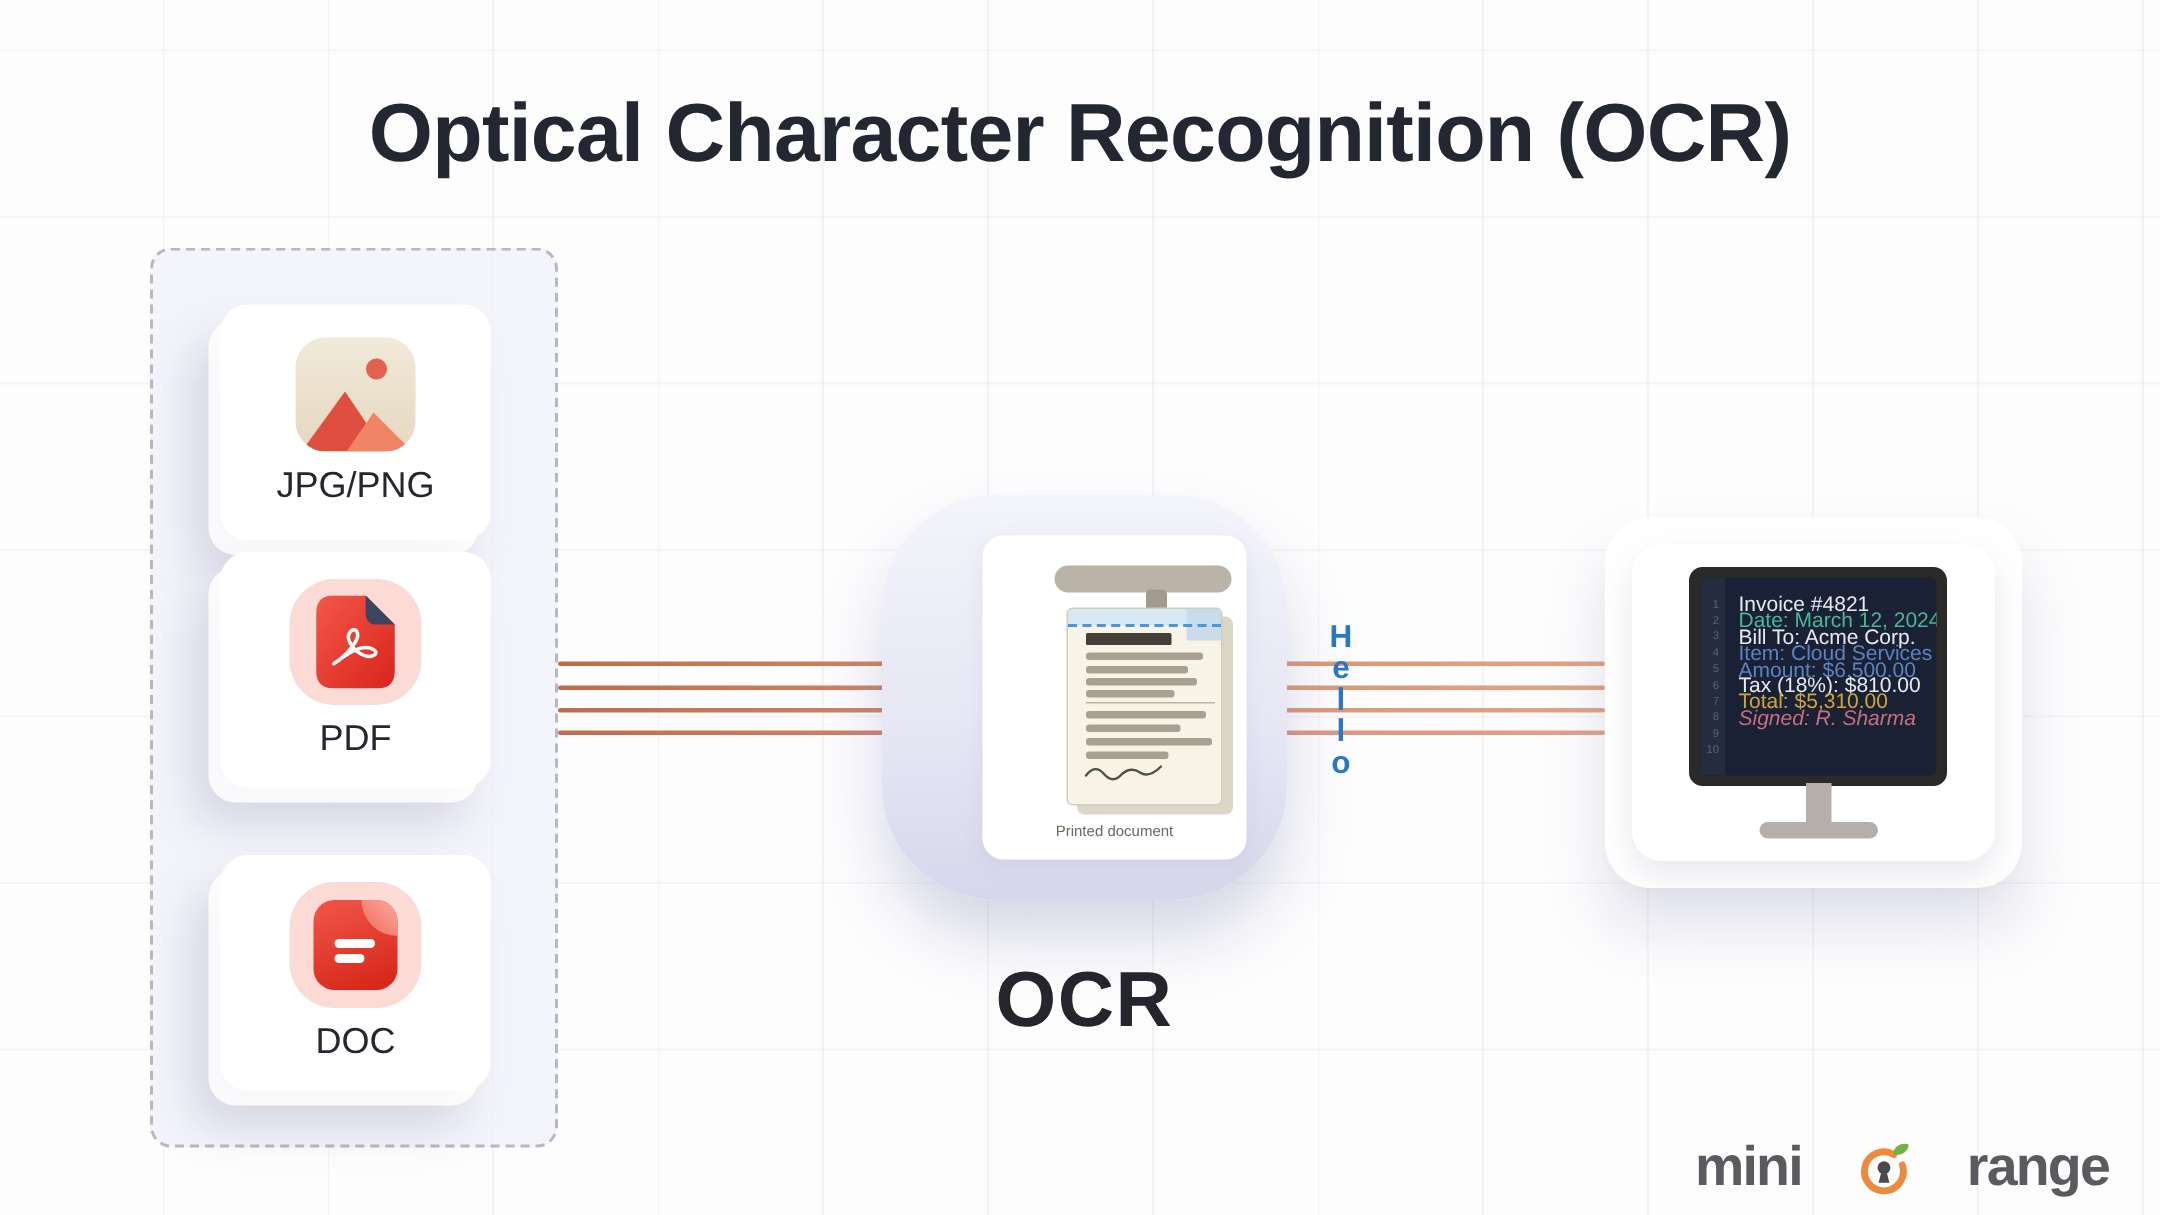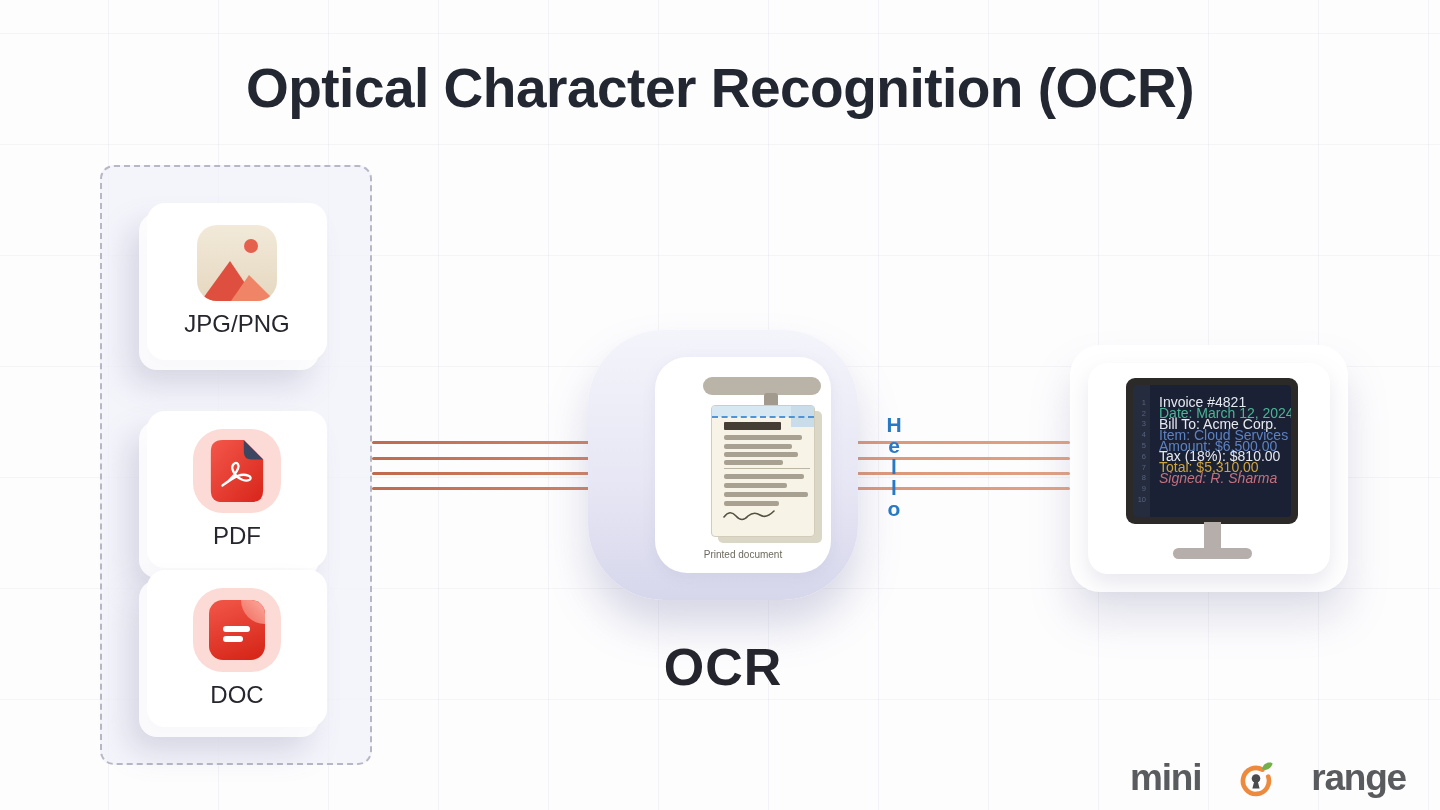--- a/index.html
+++ b/index.html
@@ -13,21 +13,21 @@
 
   .title{position:absolute;top:56px;left:0;right:0;text-align:center;
     font-size:55px;font-weight:bold;color:#232731;letter-spacing:-0.5px;}
 
   
   .input-panel{position:absolute;left:100px;top:165px;width:272px;height:600px;
     border:2px dashed #b7b7c5;border-radius:14px;background:rgba(241,241,250,0.78);box-sizing:border-box;}
   .card{position:absolute;left:147px;width:180px;height:157px;background:#fff;border-radius:18px;
     box-shadow:-8px 10px 0 rgba(255,255,255,0.85), -18px 24px 30px rgba(125,125,160,0.25);
     display:flex;flex-direction:column;align-items:center;justify-content:center;gap:9px;z-index:2;}
-  .card-jpg{top:203px}.card-pdf{top:411px}.card-doc{top:570px}
+  .card-jpg{top:203px}.card-pdf{top:368px}.card-doc{top:570px}
   .card-label{font-size:24px;color:#26272e;}
   .icon-img{width:80px;height:76px;border-radius:20px;position:relative;overflow:hidden;
     background:linear-gradient(180deg,#f2e9d9 0%,#e5d8c0 100%);}
   .icon-img svg{position:absolute;bottom:0;left:0;}
   .icon-pill{width:88px;height:84px;border-radius:30px;background:#fcdad5;
     display:flex;align-items:center;justify-content:center;}
   .doc-file{width:56px;height:60px;border-radius:14px;position:relative;overflow:hidden;
     background:linear-gradient(160deg,#ef5244 10%,#d7281b 90%);}
   .doc-fold{position:absolute;top:0;right:0;width:24px;height:24px;
     background:linear-gradient(225deg,#fbab9f 0%,#f2796b 75%);border-radius:0 14px 0 100%;}
@@ -35,21 +35,21 @@
   .doc-bar1{top:26px;width:27px;}.doc-bar2{top:36px;width:20px;}
 
   
   .flow-line{position:absolute;left:372px;width:698px;height:3px;border-radius:2px;z-index:1;
     background:linear-gradient(90deg,#c06a4e 0%,#d88d6e 45%,#e2a284 100%);}
 
   
   .ocr-outer{position:absolute;left:588px;top:330px;width:270px;height:270px;border-radius:76px;
     background:linear-gradient(180deg,#f4f4fb 0%,#e7e7f5 55%,#d7d7ec 100%);
     box-shadow:0 26px 42px rgba(120,120,170,0.28);z-index:2;}
-  .ocr-inner{position:absolute;inset:27px;background:#fff;border-radius:32px;
+  .ocr-inner{position:absolute;inset:27px;background:#fff;border-radius:14px;
     box-shadow:0 4px 14px rgba(120,120,170,0.10);margin-left:40px;}
   .clamp-bar{position:absolute;left:48px;top:20px;width:118px;height:18px;border-radius:9px;background:#bab3a7;}
   .clamp-neck{position:absolute;left:109px;top:36px;width:14px;height:20px;border-radius:3px;background:#a29b8d;}
   .paper-shadow{position:absolute;left:63px;top:54px;width:104px;height:132px;border-radius:5px;background:#dbd7c6;}
   .paper{position:absolute;left:56px;top:48px;width:104px;height:132px;border-radius:4px;
     background:#f7f4e7;border:1px solid #d2cdbb;box-sizing:border-box;}
   .paper-strip{position:absolute;top:0;left:0;right:0;height:11px;background:#d8e8f2;border-radius:3px 3px 0 0;}
   .paper-tab{position:absolute;top:0;right:0;width:23px;height:21px;background:#c8dde9;}
   .paper-dash{position:absolute;top:10px;left:0;right:0;border-top:2px dashed #4f94d8;}
   .paper-title{position:absolute;left:12px;top:16px;width:57px;height:8px;background:#453e34;border-radius:1px;}

